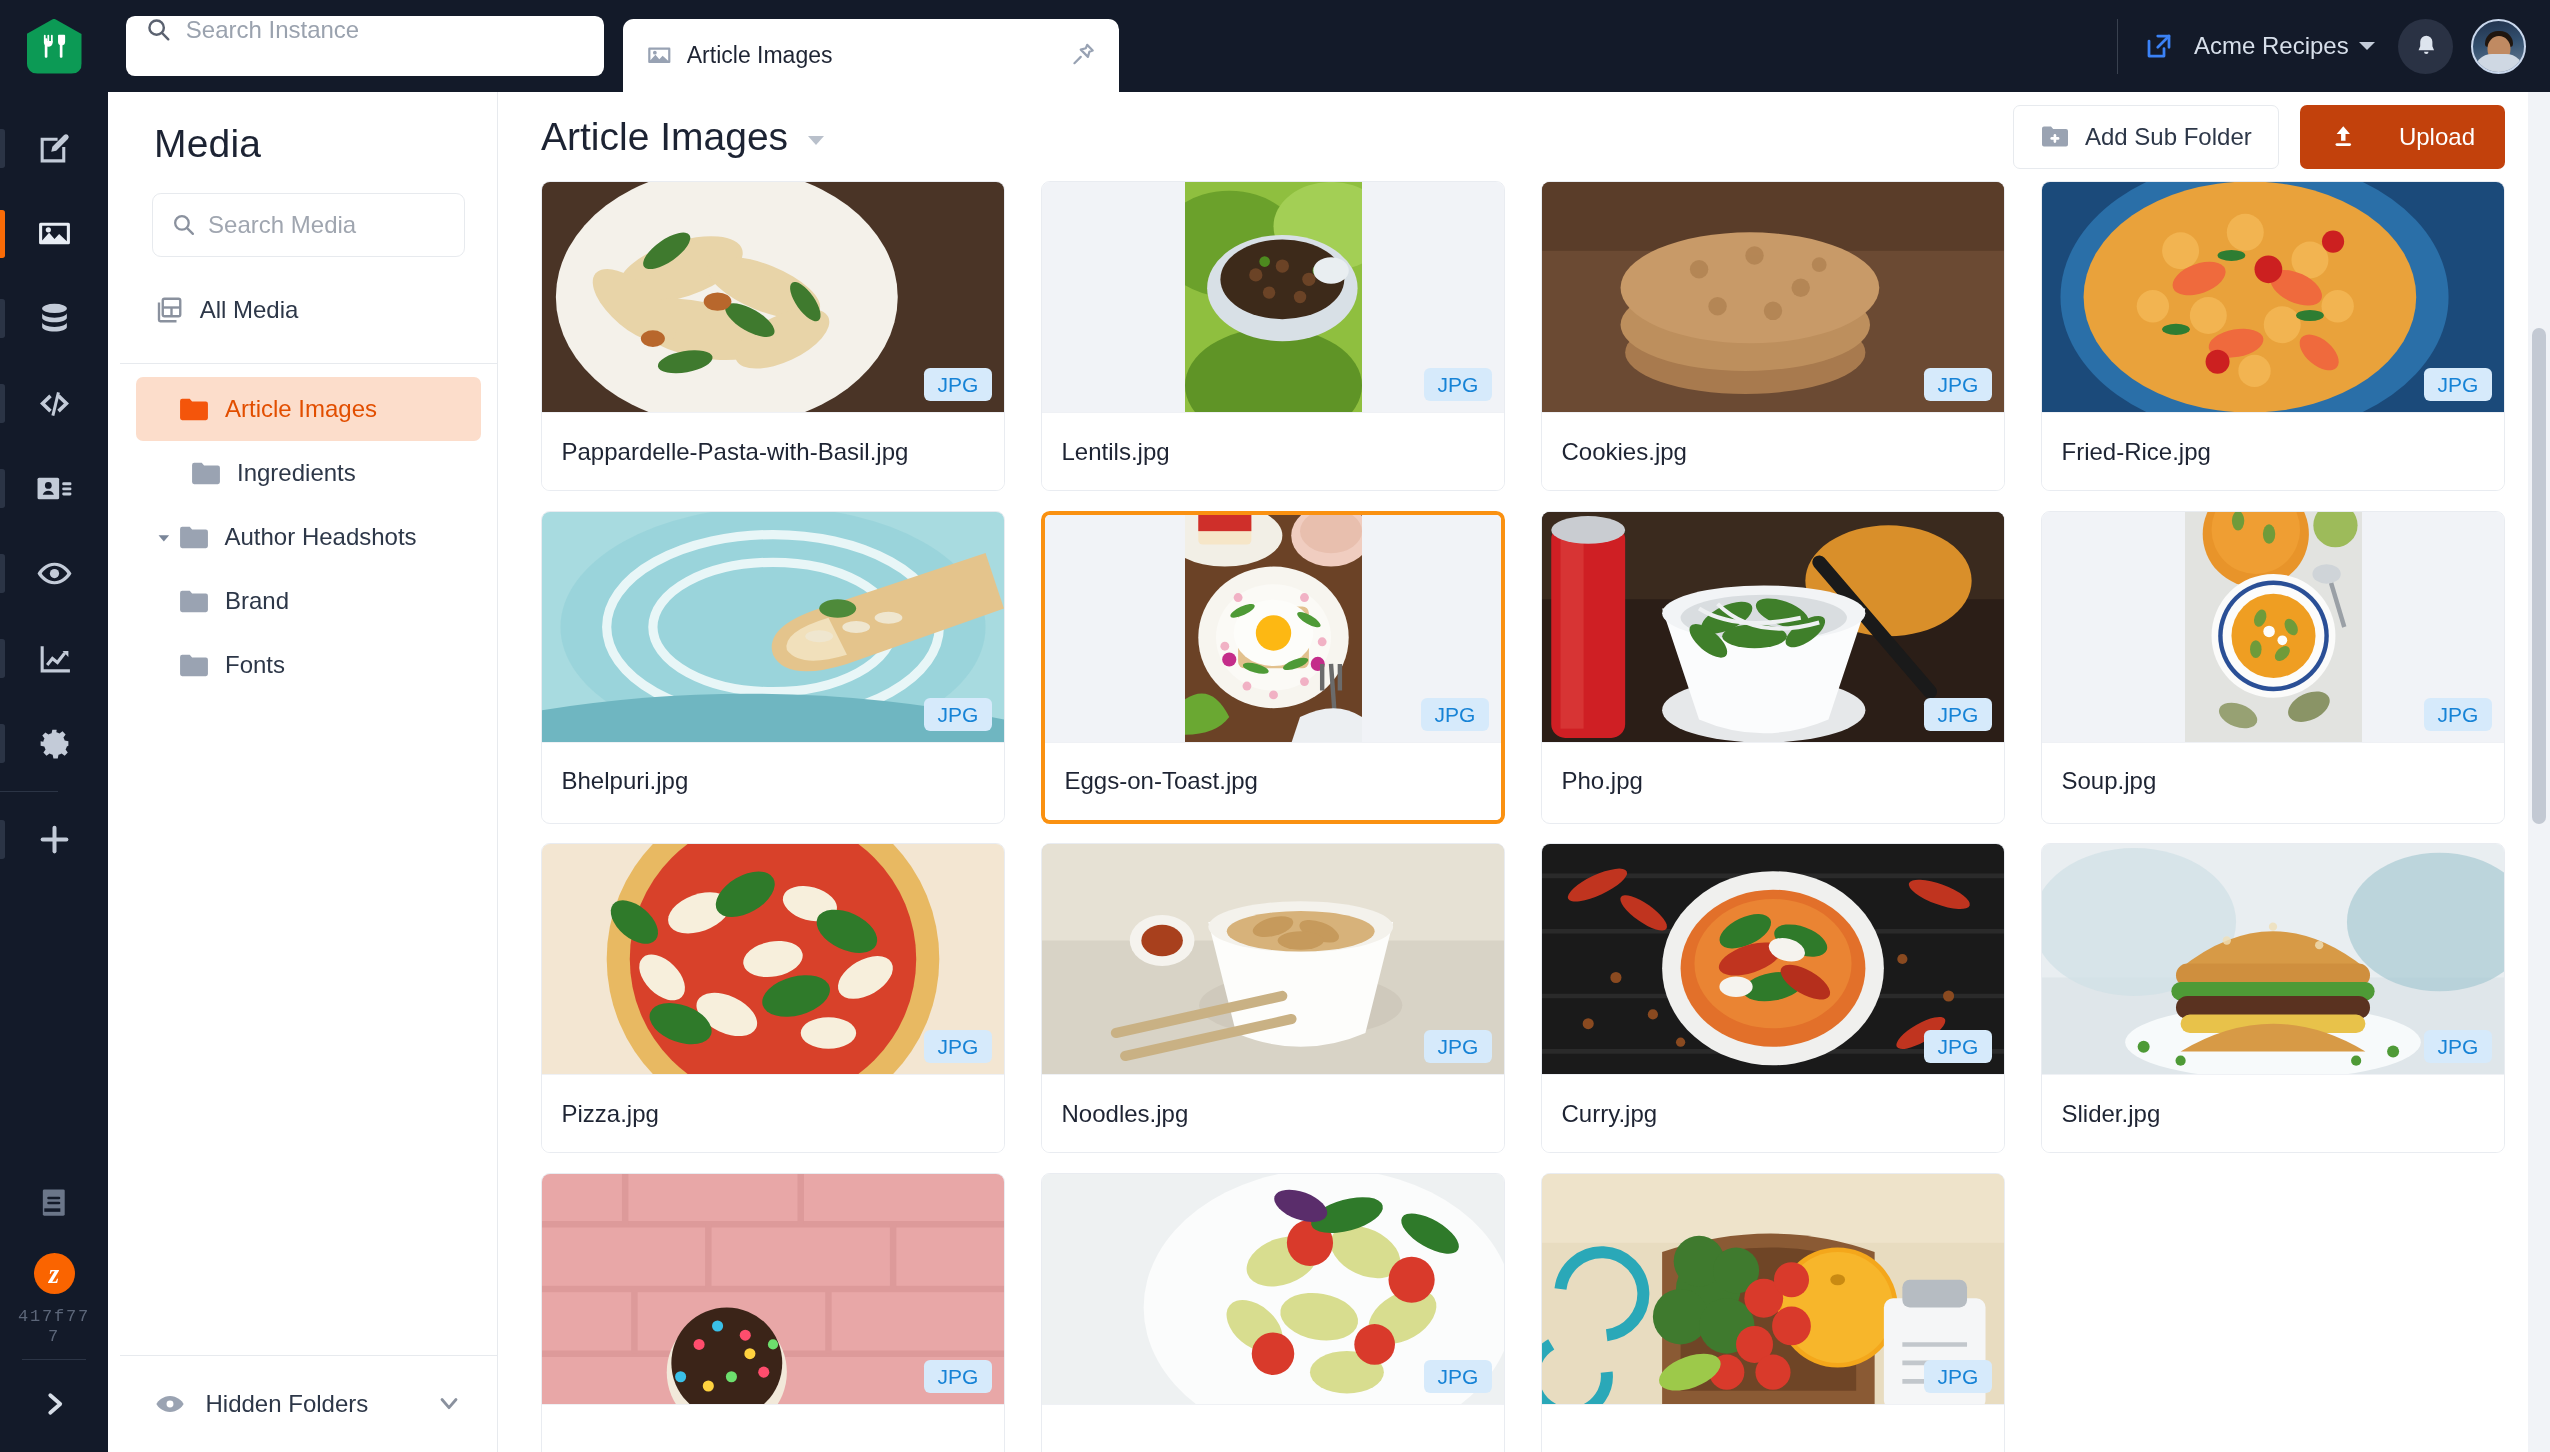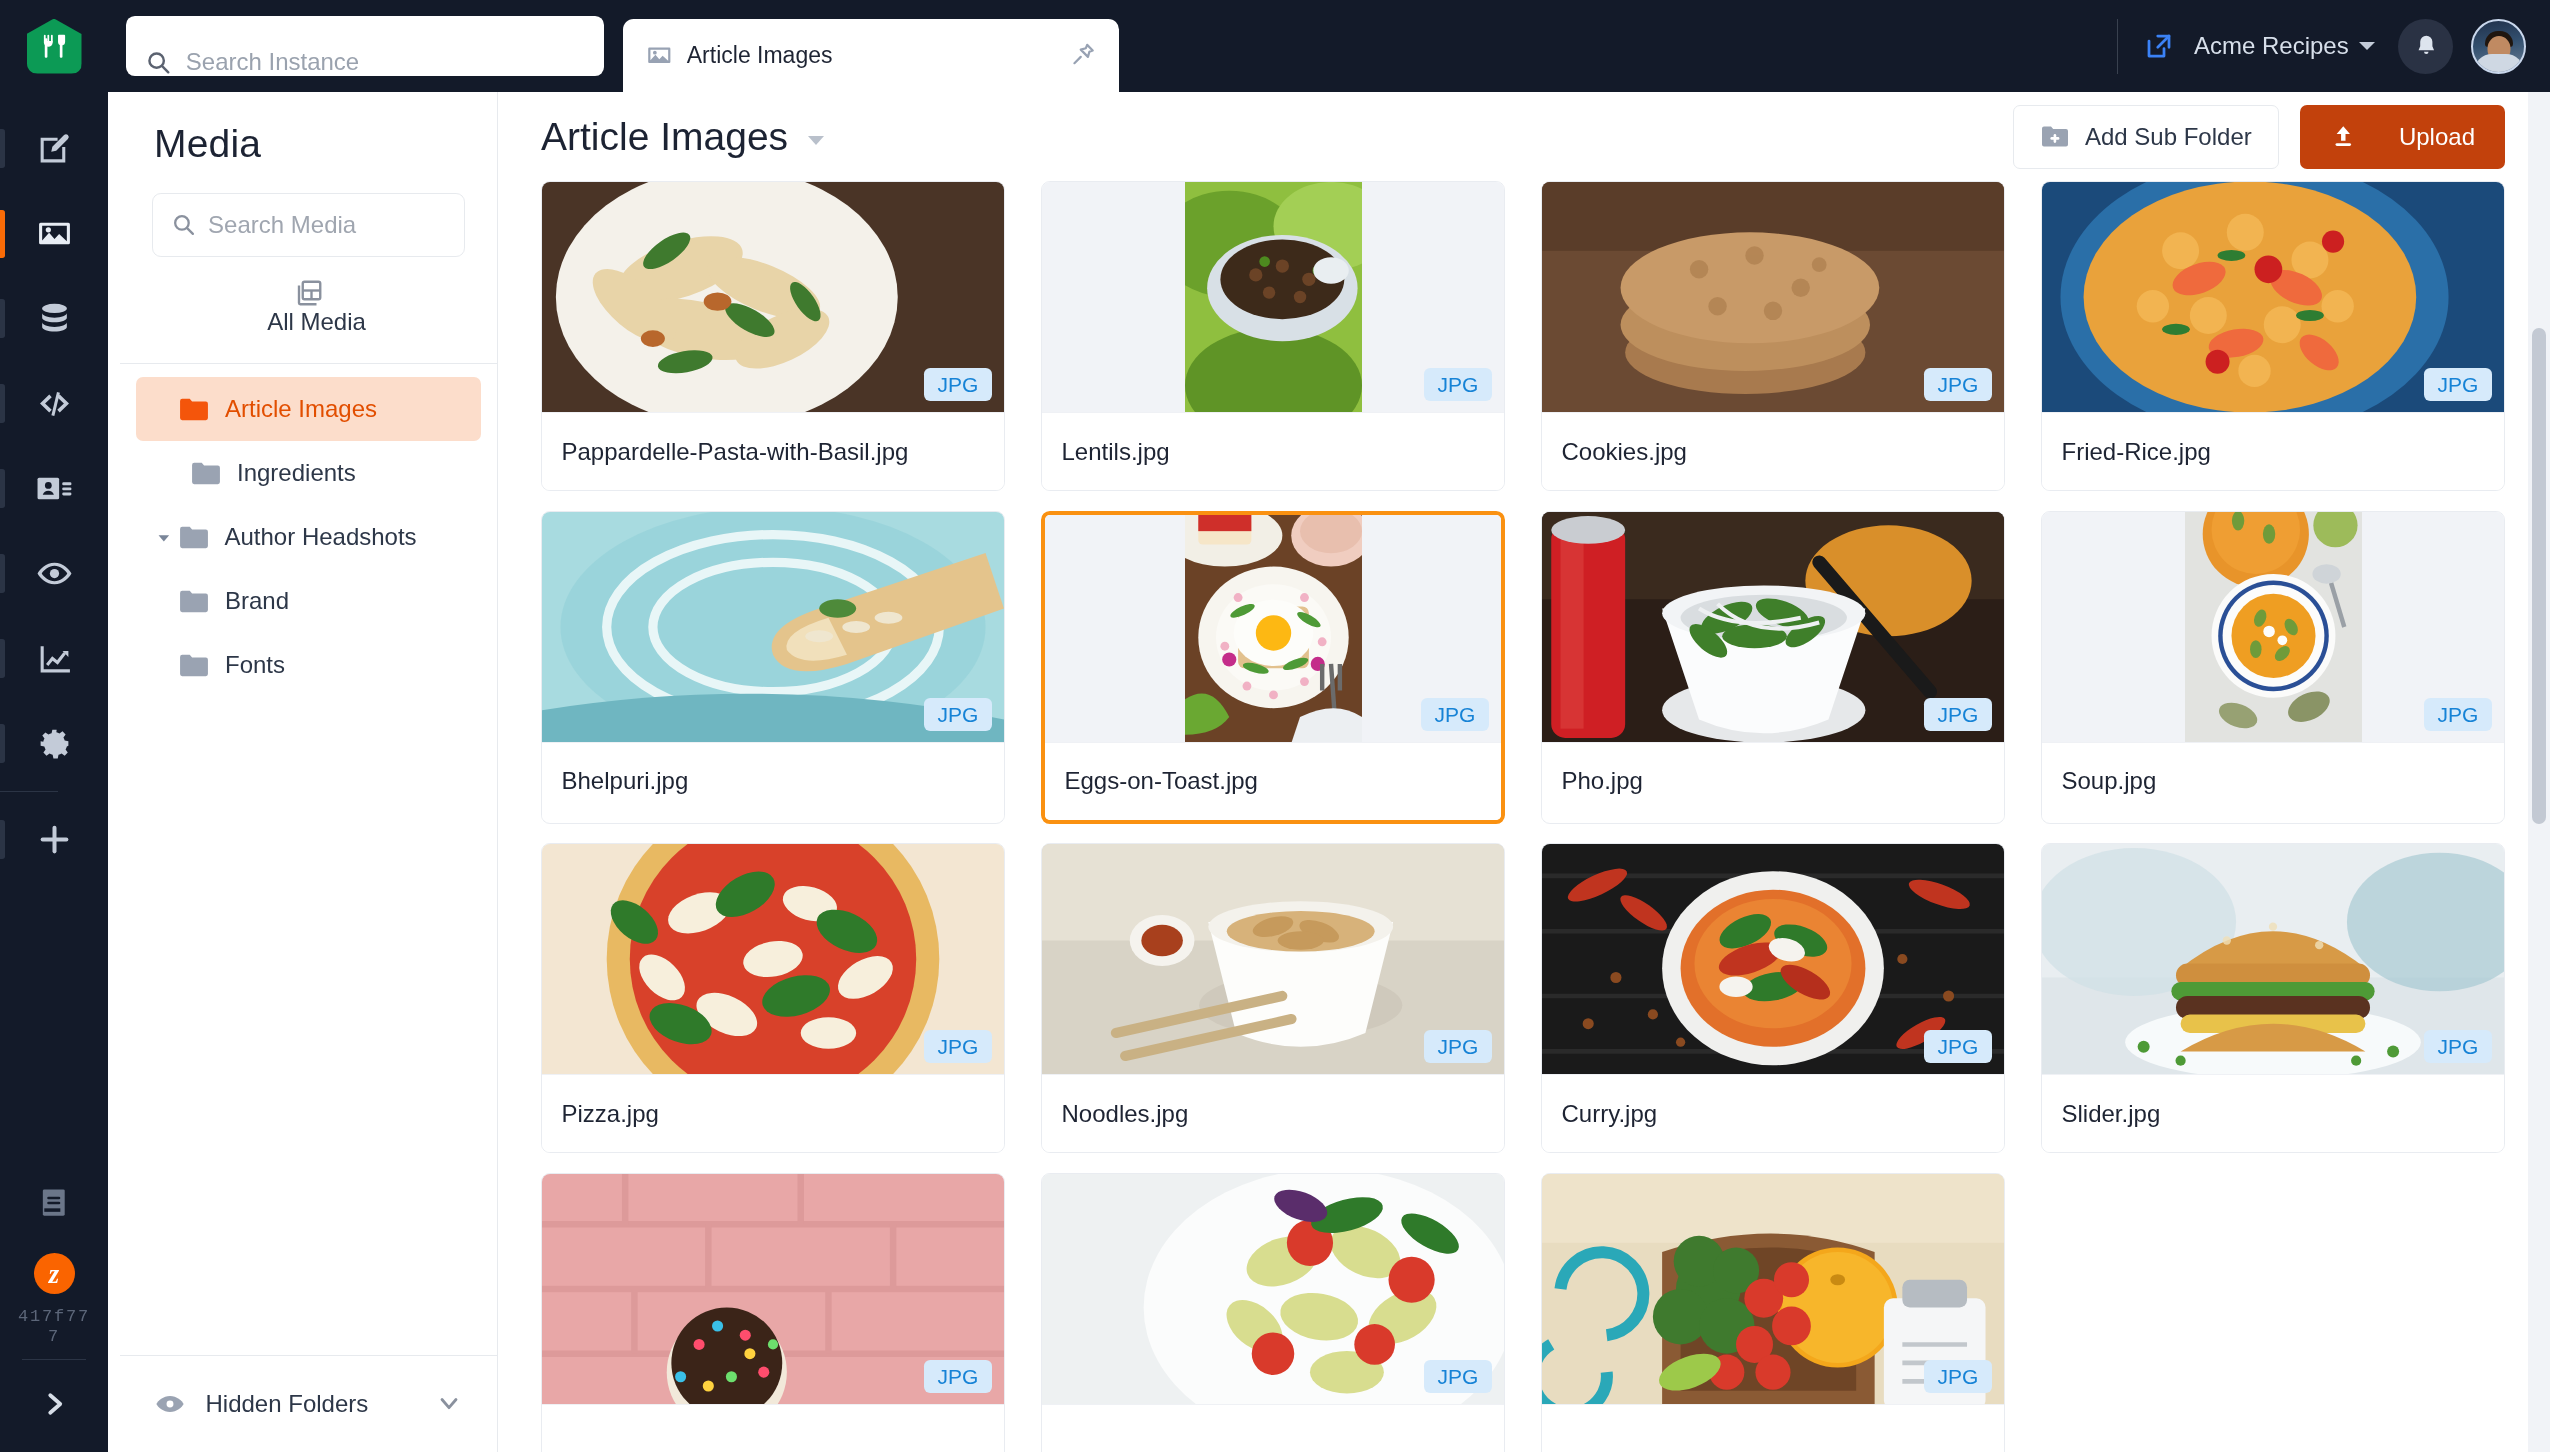--- a/index.html
+++ b/index.html
@@ -78,21 +78,21 @@
     position: absolute; left: 108px; top: 0;
     width: 2442px; height: 92px;
     background: #131A29;
     display: flex; align-items: center;
     z-index: 30;
   }
   .search-instance {
     margin-left: 17.7px;
     width: 478px; height: 60px;
     background: #ffffff; border-radius: 8.9px;
-    display: flex; align-items: flex-end; padding: 0 19.5px;
+    display: flex; align-items: flex-start; padding: 0 19.5px;
     cursor: text;
   }
   .search-instance .ph { color: #9AA2AE; font-size: 24px; margin-left: 14px; }
   .tabstrip { display:flex; align-items: flex-end; height:92px; margin-left: 19.5px; }
   .tab {
     width: 496px; height: 73px;
     background: #ffffff;
     border-radius: 10.6px 10.6px 0 0;
     display: flex; align-items: center;
     padding: 0 23px 0 23px;
@@ -149,21 +149,21 @@
   }
   .media-title { font-size: 39px; color: #1C2333; padding: 30px 34px 0 34px; letter-spacing: 0.2px; }
   .media-search {
     margin: 26.6px 32px 0 32px;
     height: 64px; border: 0.9px solid #E7EAEE; border-radius: 8.9px;
     display:flex; align-items:center; padding: 0 17.7px; cursor:text;
   }
   .media-search .ph { color:#A0A6B0; font-size: 24px; margin-left: 12.4px; }
   .all-media {
     margin: 21px 16px 0 16px; height: 64px; border-radius: 7px;
-    display:flex; align-items:center; padding: 0 17.7px; cursor:pointer;flex-direction:column;
+    display:flex; align-items:center; padding: 0 17.7px; cursor:pointer;
   }
   .all-media span { font-size: 24px; color: #2D3748; margin-left: 16px; }
   .panel-sep { height:0.9px; background:#E7EAEE; margin-top: 21px; }
   .folders-head {
     display:flex; align-items:center; padding: 25px 32px 0 32px;
   }
   .folders-head .lbl { font-size:21px; letter-spacing: 1.9px; color:#4A5568; font-weight: 500; }
   .folders-head .tri {
     width:0;height:0;border-left:8px solid transparent;border-right:8px solid transparent;
     border-top:8.9px solid #7A8699; margin-left: 14px; cursor:pointer;

